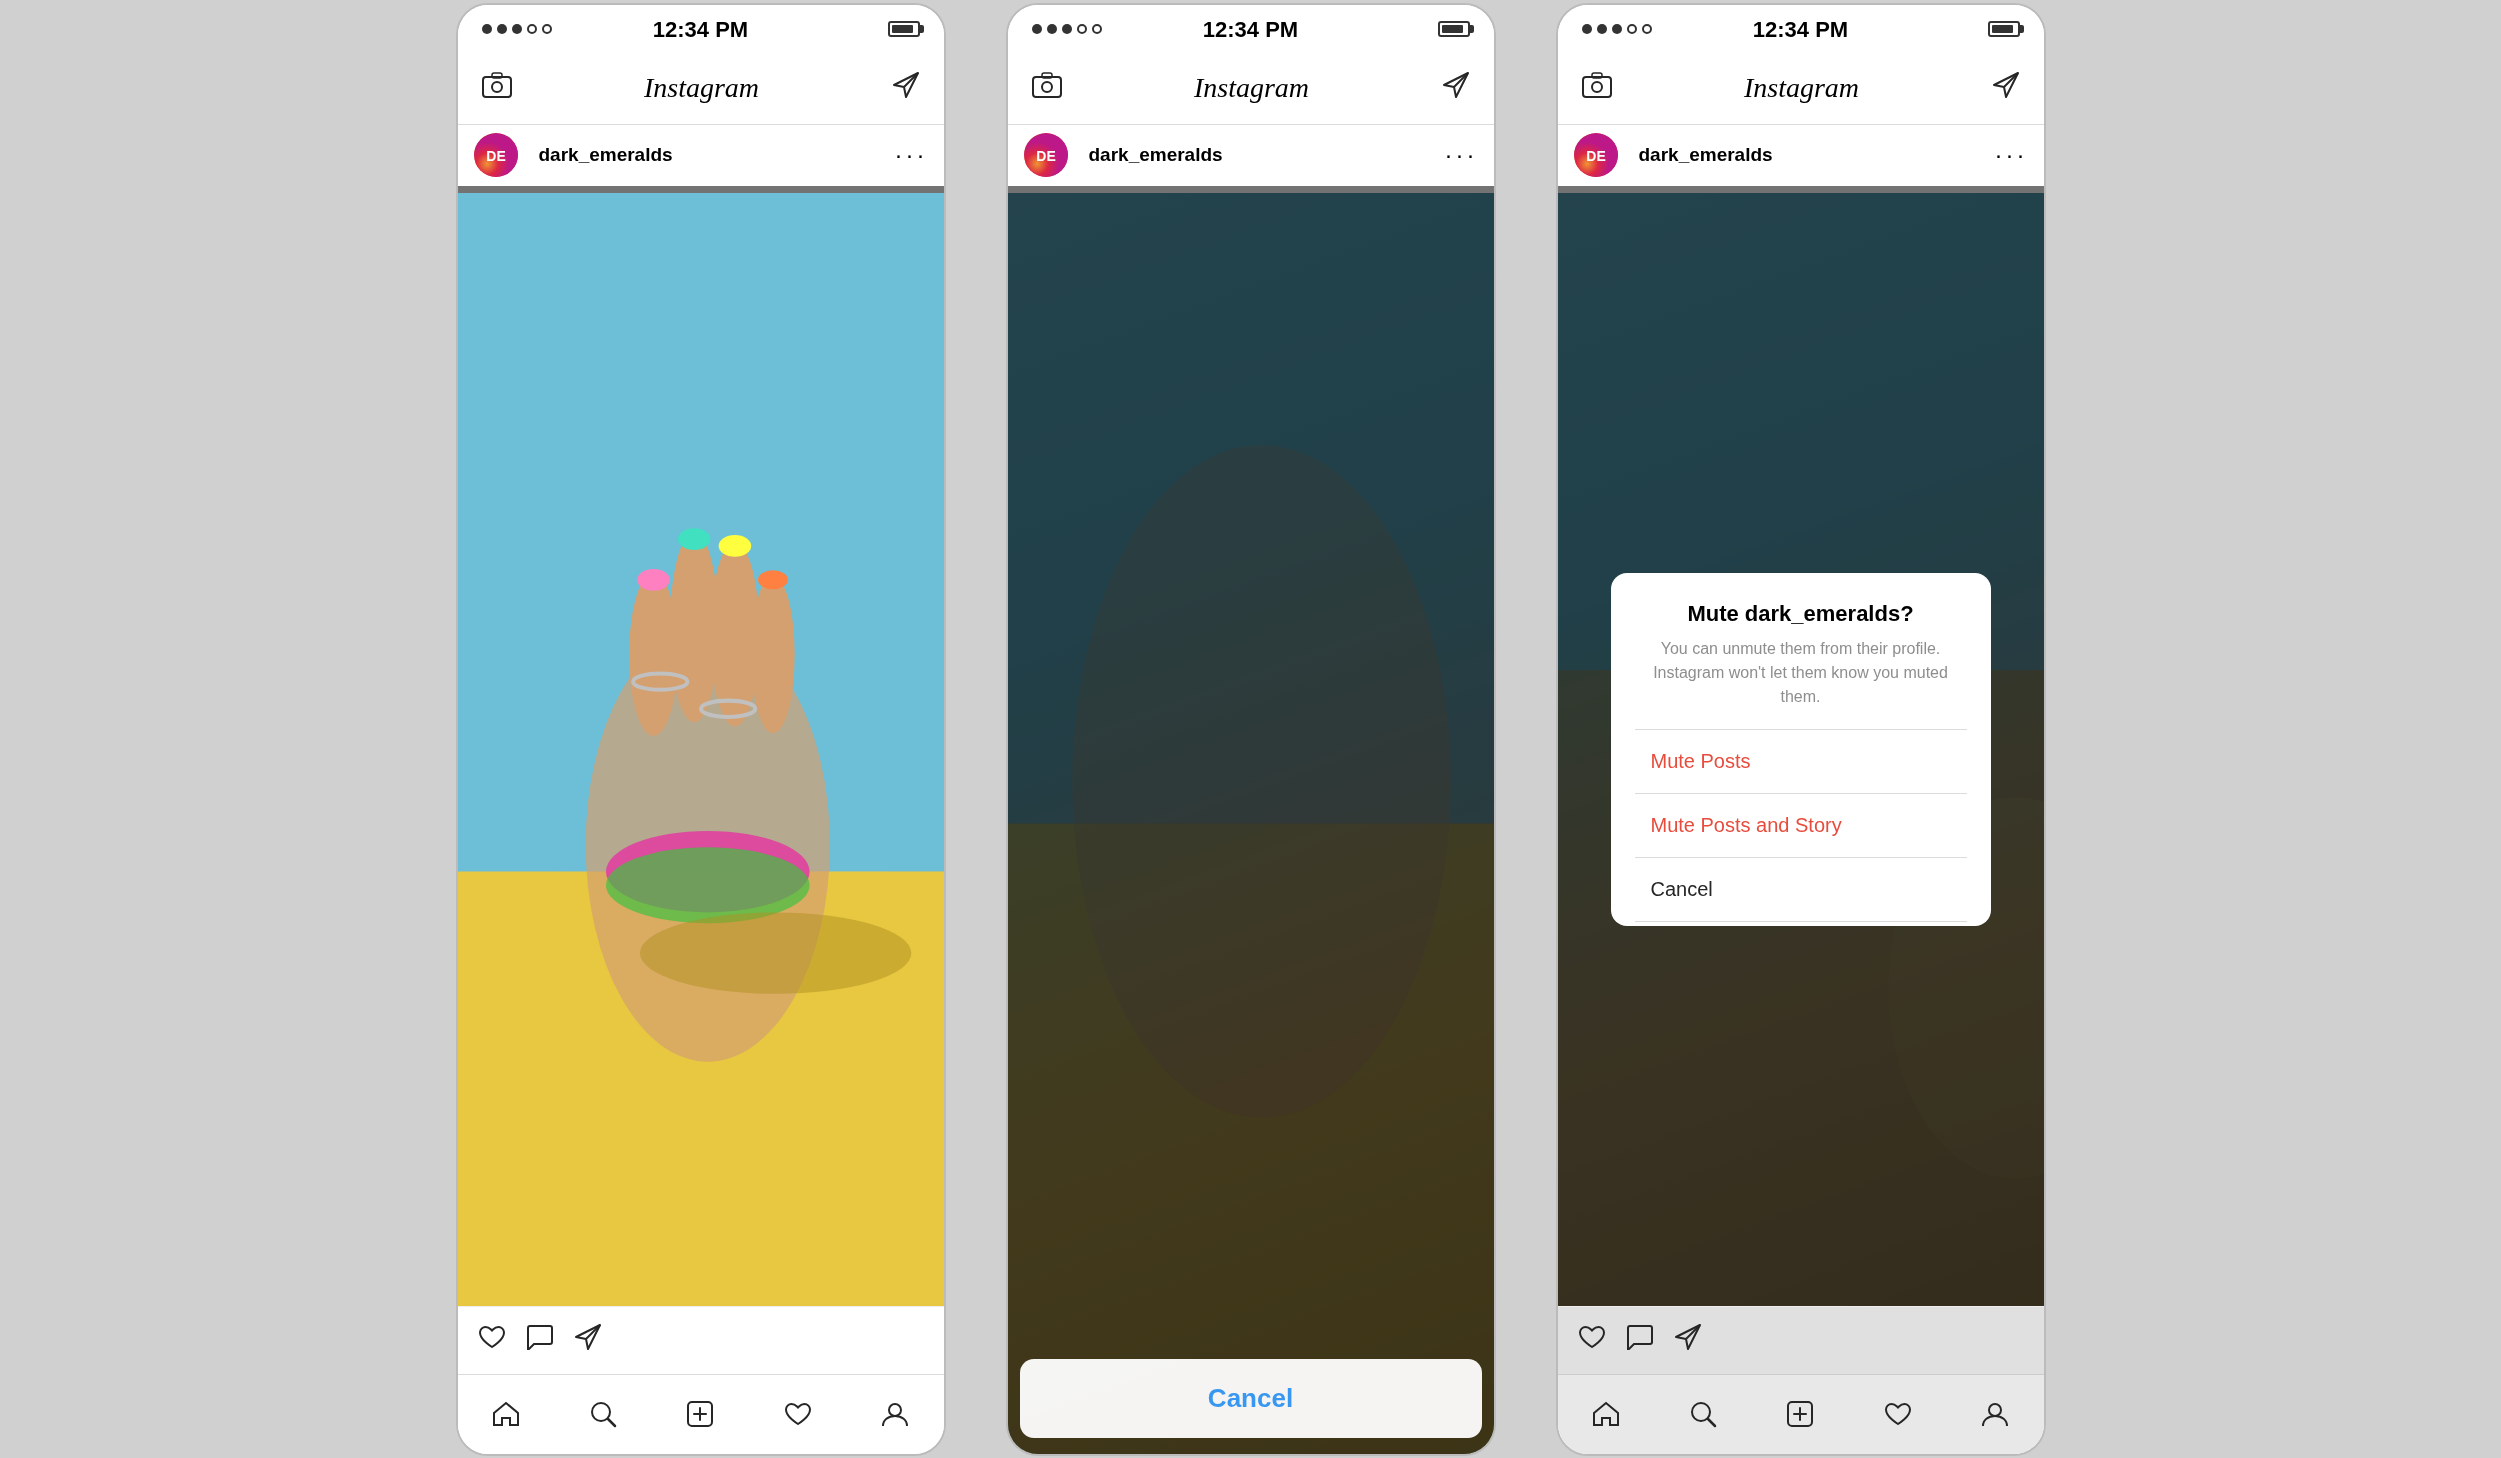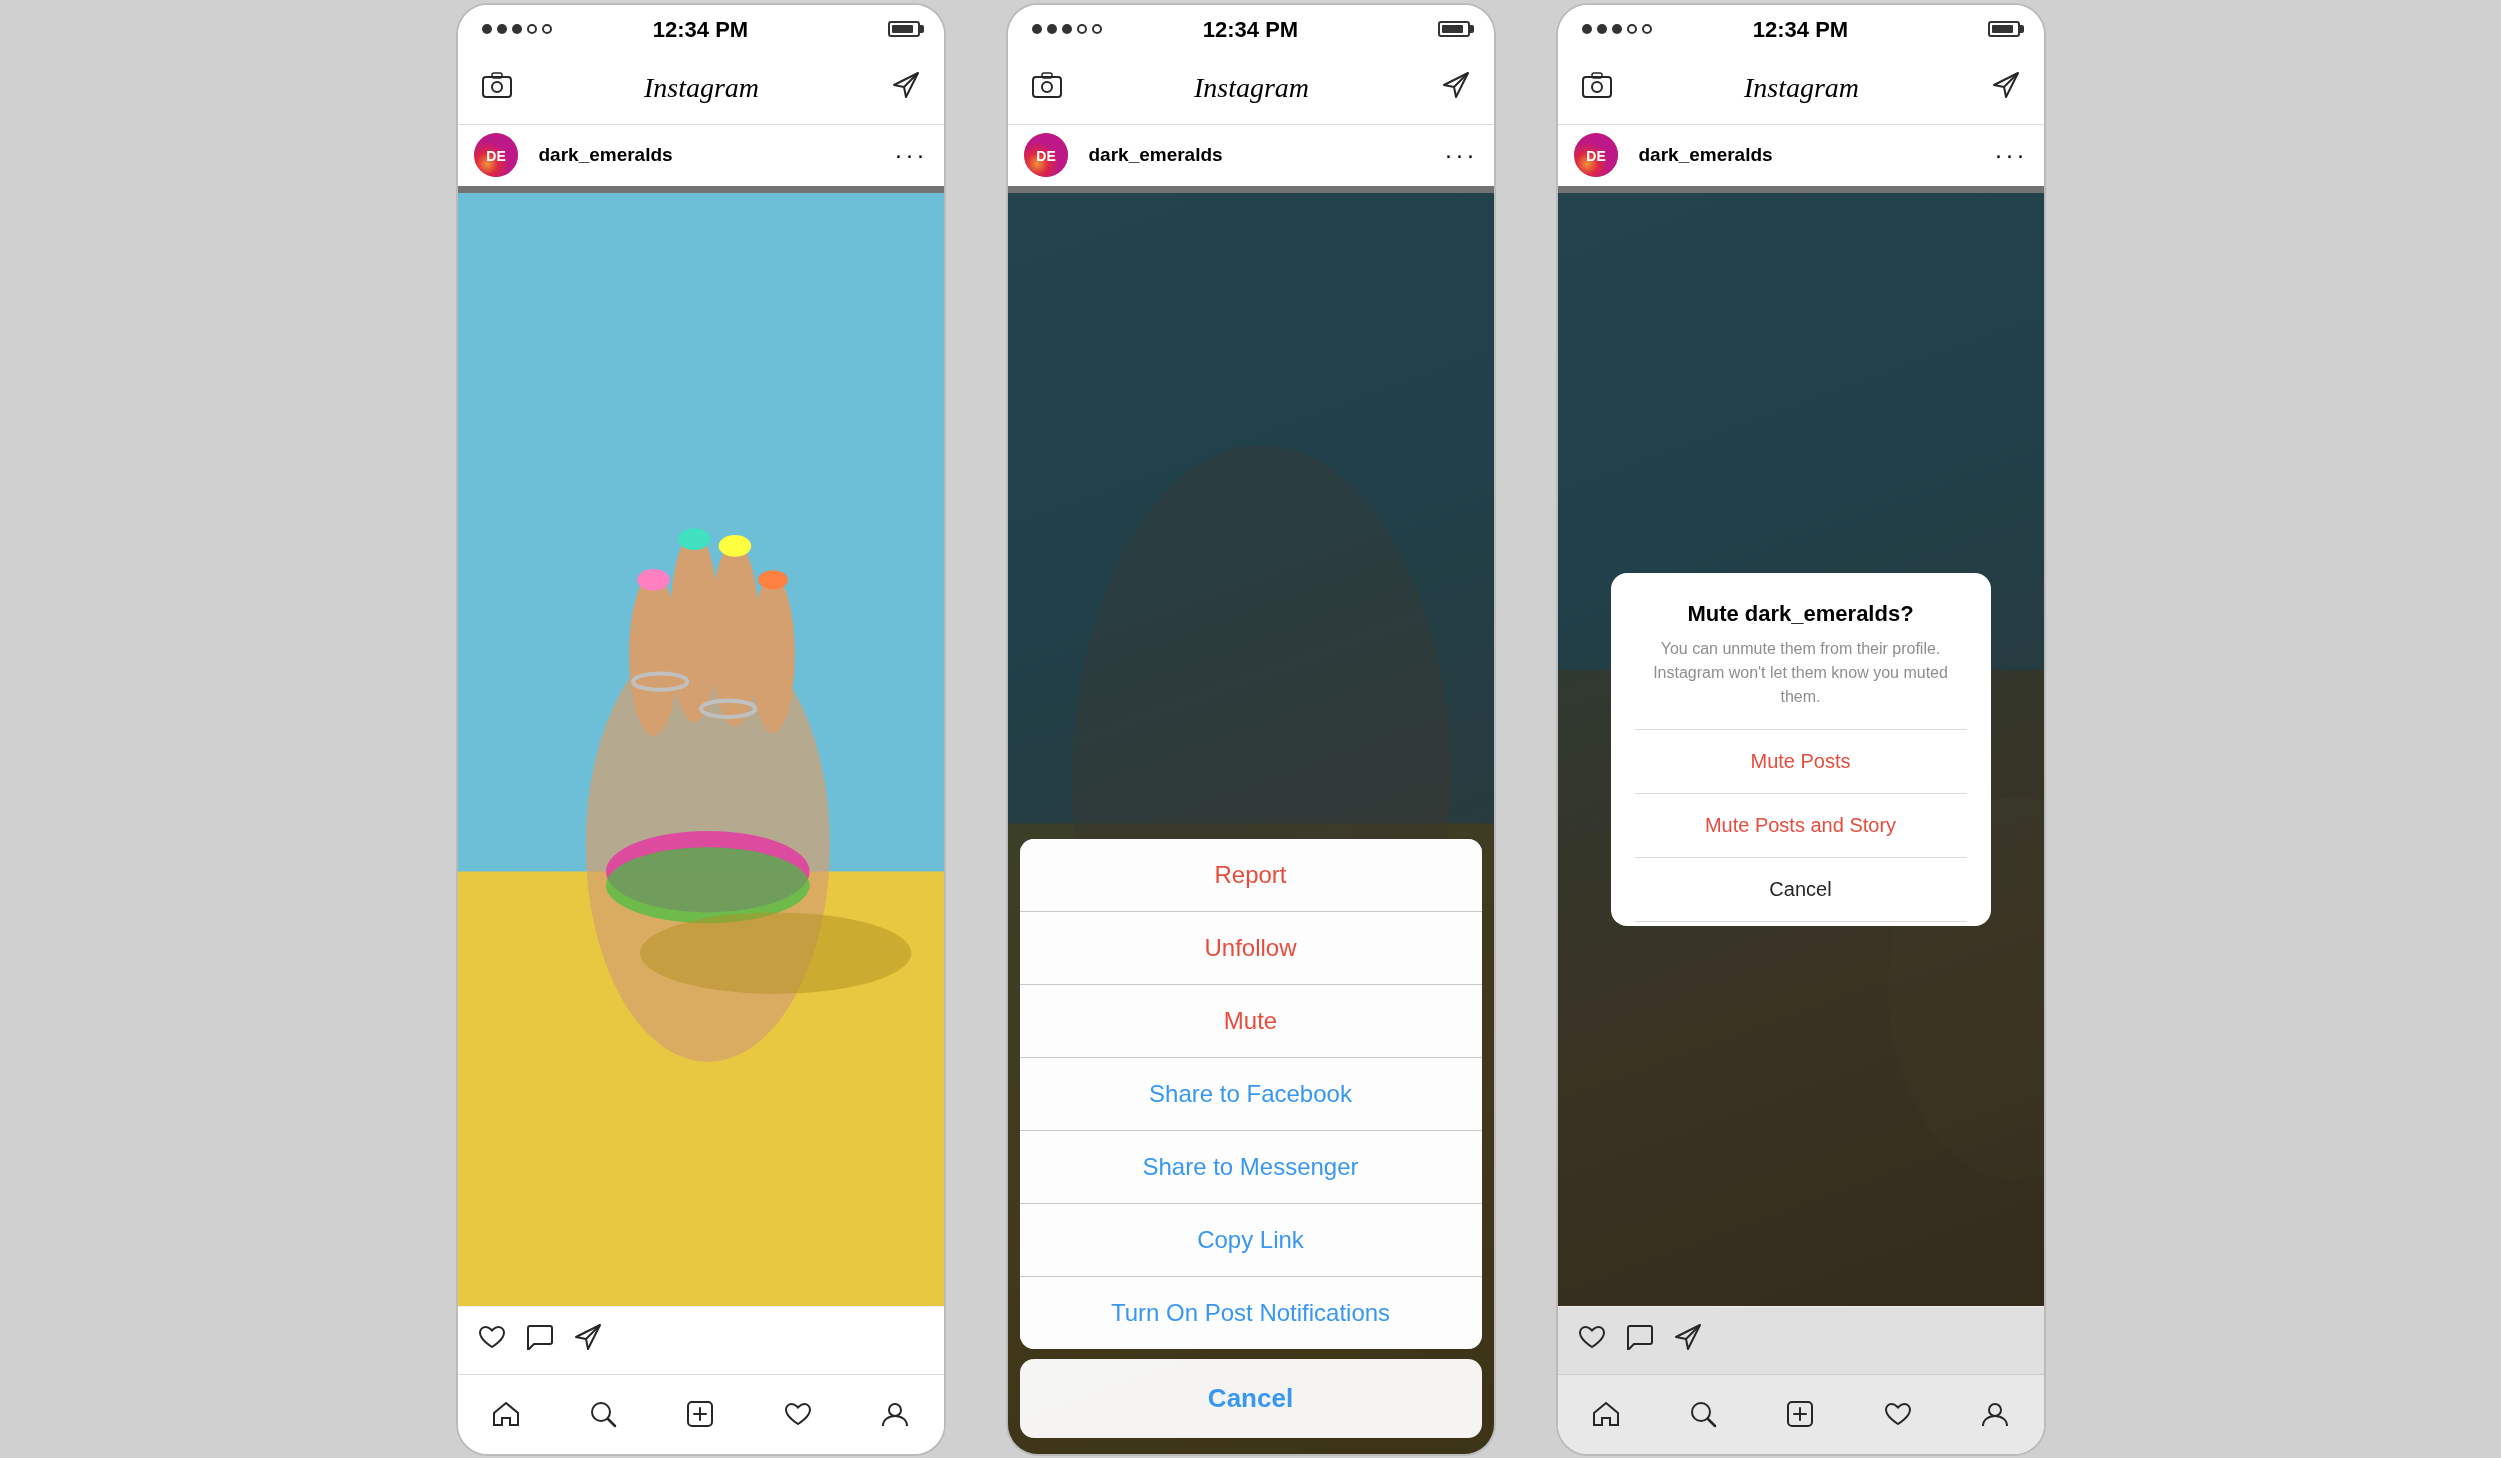--- a/index.html
+++ b/index.html
@@ -285,21 +285,21 @@
       color: #8e8e8e;
       text-align: center;
       line-height: 1.5;
       margin-bottom: 20px;
     }
     .mute-dialog-actions {
       border-top: 1px solid #dbdbdb;
     }
     .mute-action {
       padding: 20px 16px;
-      text-align: center;
+      text-align: left;
       font-size: 20px;
       cursor: pointer;
       border-bottom: 1px solid #dbdbdb;
     }
     .mute-action.red {
       color: #e74c3c;
     }
     .mute-action.cancel {
       color: #262626;
       font-weight: 400;
@@ -514,29 +514,20 @@
       <div class="phone-bg-blur">
         <svg width="100%" height="100%" viewBox="0 0 490 600" preserveAspectRatio="xMidYMid slice" style="opacity:0.5;">
           <rect width="490" height="300" fill="#6dbfd8"></rect>
           <rect y="300" width="490" height="300" fill="#e8c840"></rect>
           <ellipse cx="250" cy="280" rx="90" ry="160" fill="#d4a070" opacity="0.5"></ellipse>
         </svg>
       </div>
 
       <div class="overlay">
         <div class="action-sheet">
-          <div class="action-sheet-items">
-            <div class="action-item red">Report</div>
-            <div class="action-item red">Unfollow</div>
-            <div class="action-item red">Mute</div>
-            <div class="action-item blue">Share to Facebook</div>
-            <div class="action-item blue">Share to Messenger</div>
-            <div class="action-item blue">Copy Link</div>
-            <div class="action-item blue">Turn On Post Notifications</div>
-          </div>
           <div class="action-cancel">
             <div class="action-cancel-btn">Cancel</div>
           </div>
         </div>
       </div>
     </div>
   </div>
 
   <div class="phone" style="background:#fff;">
 

